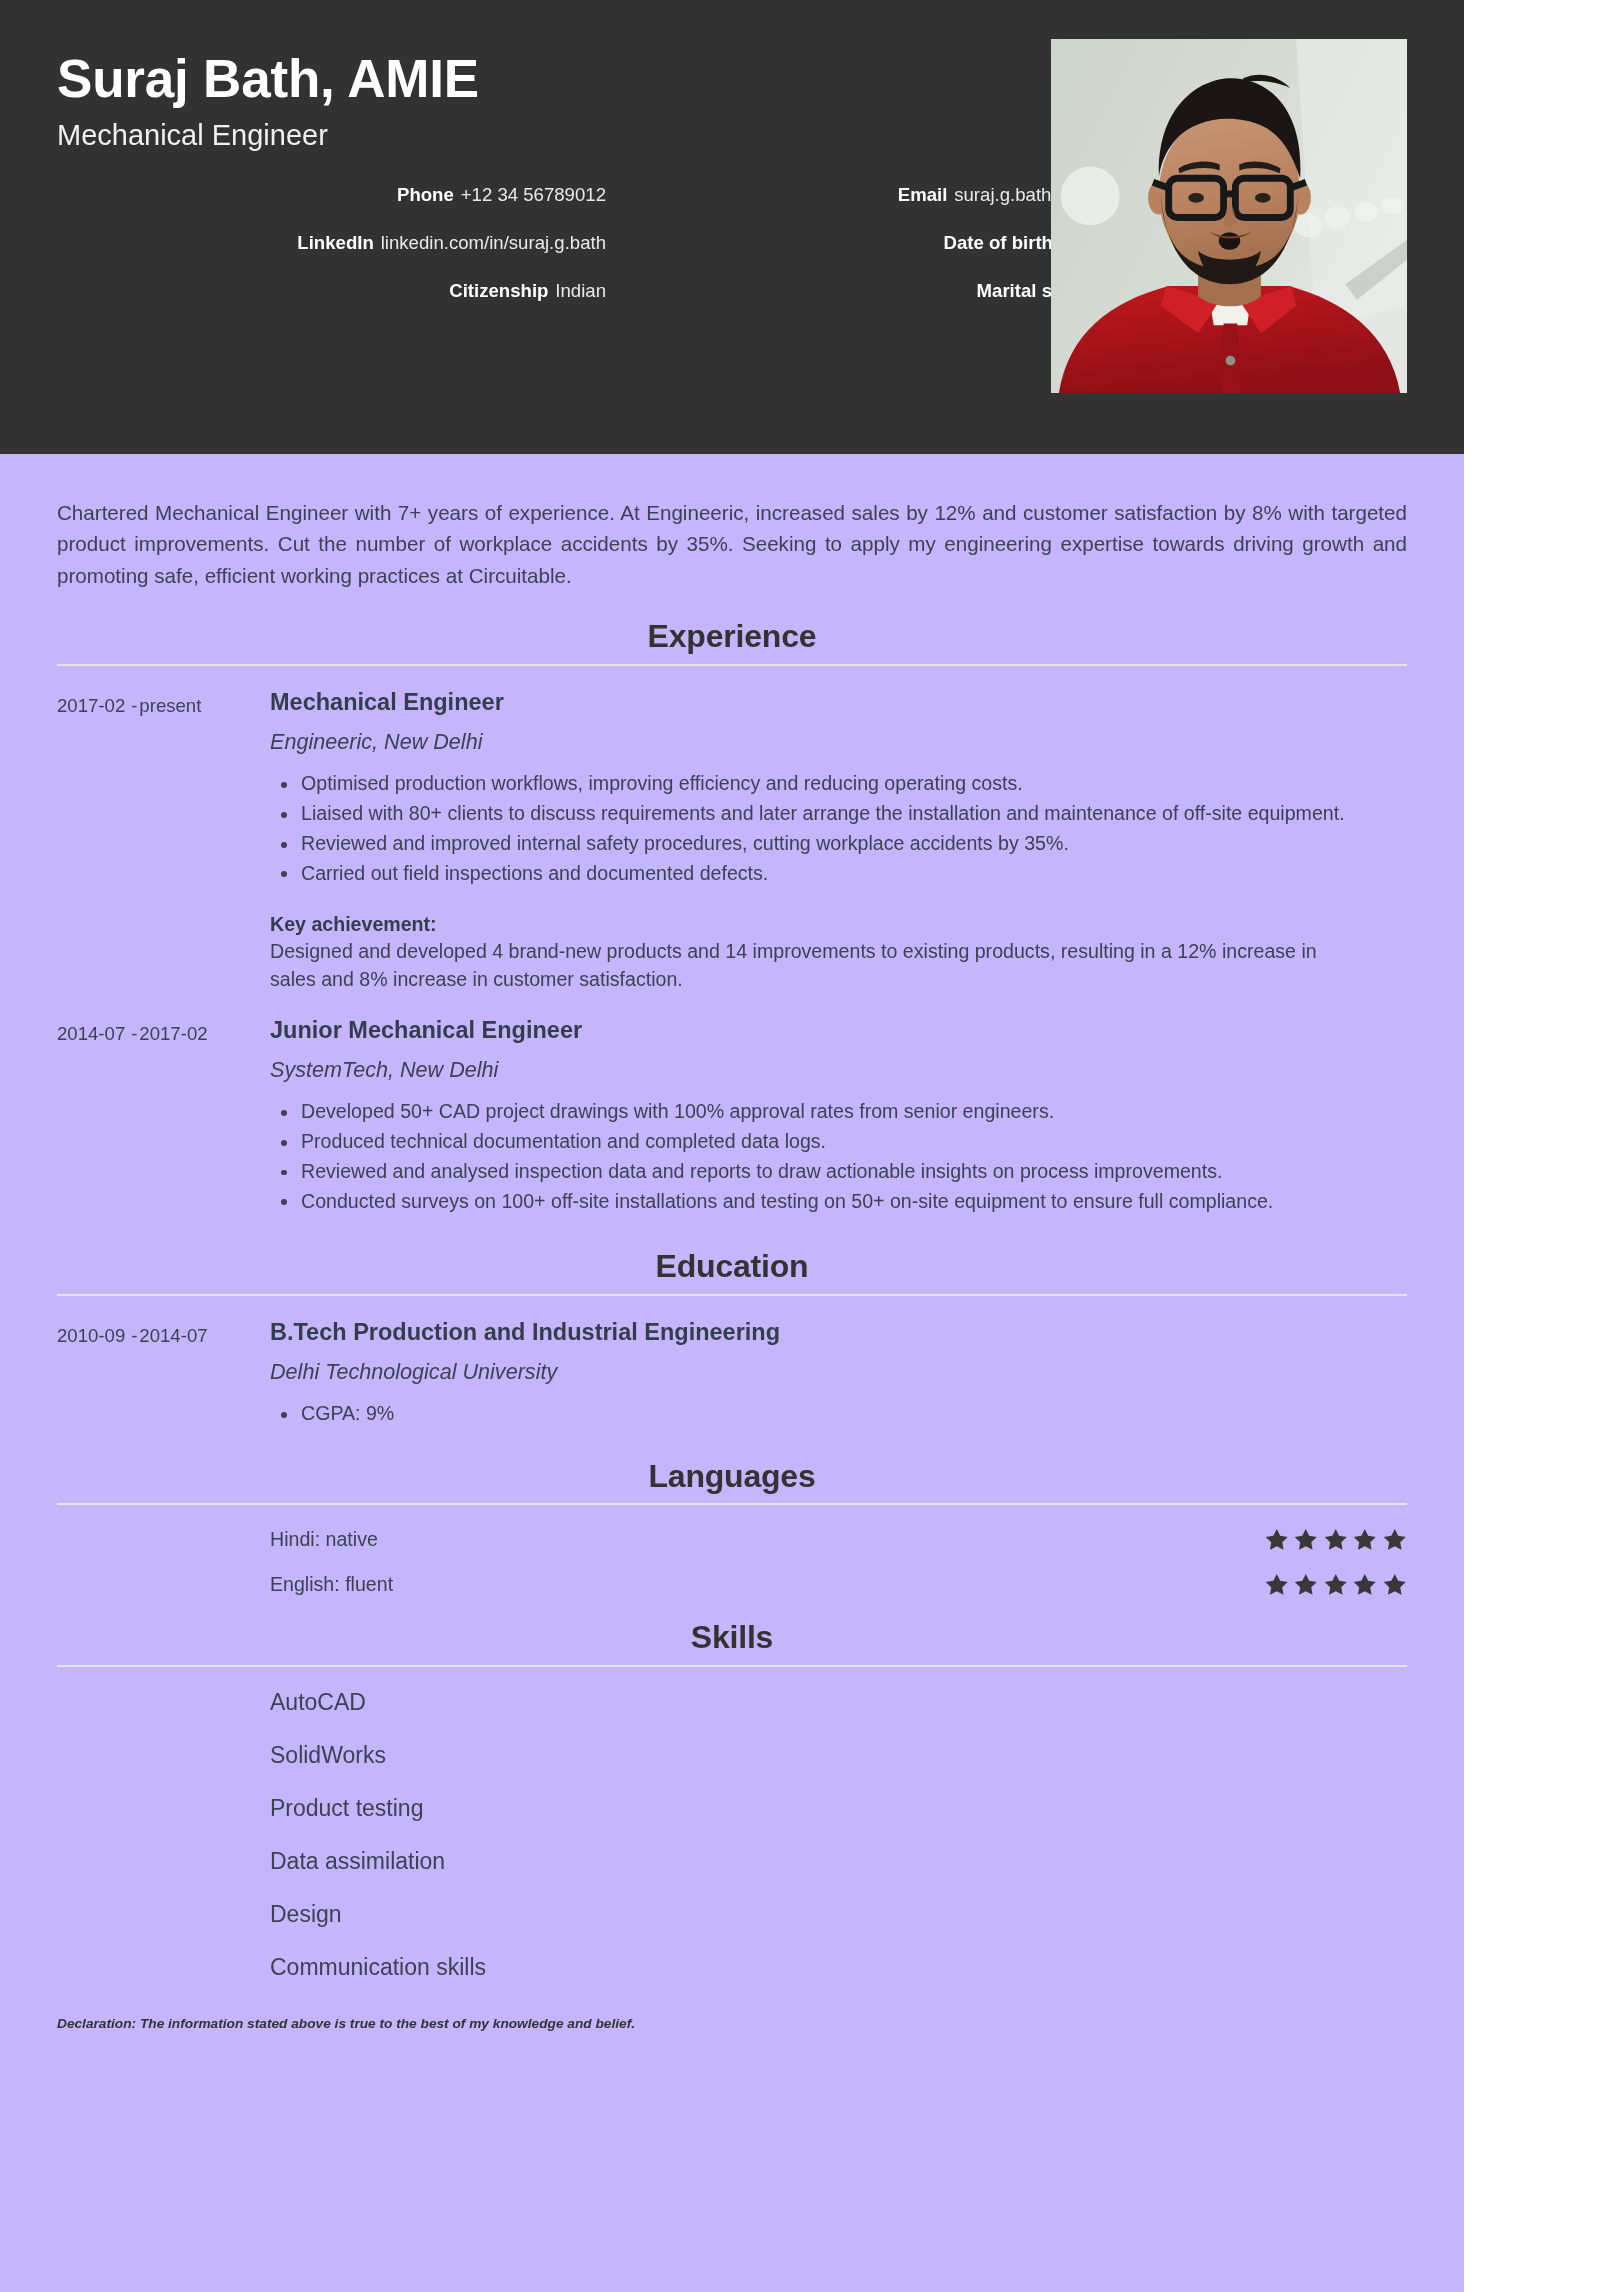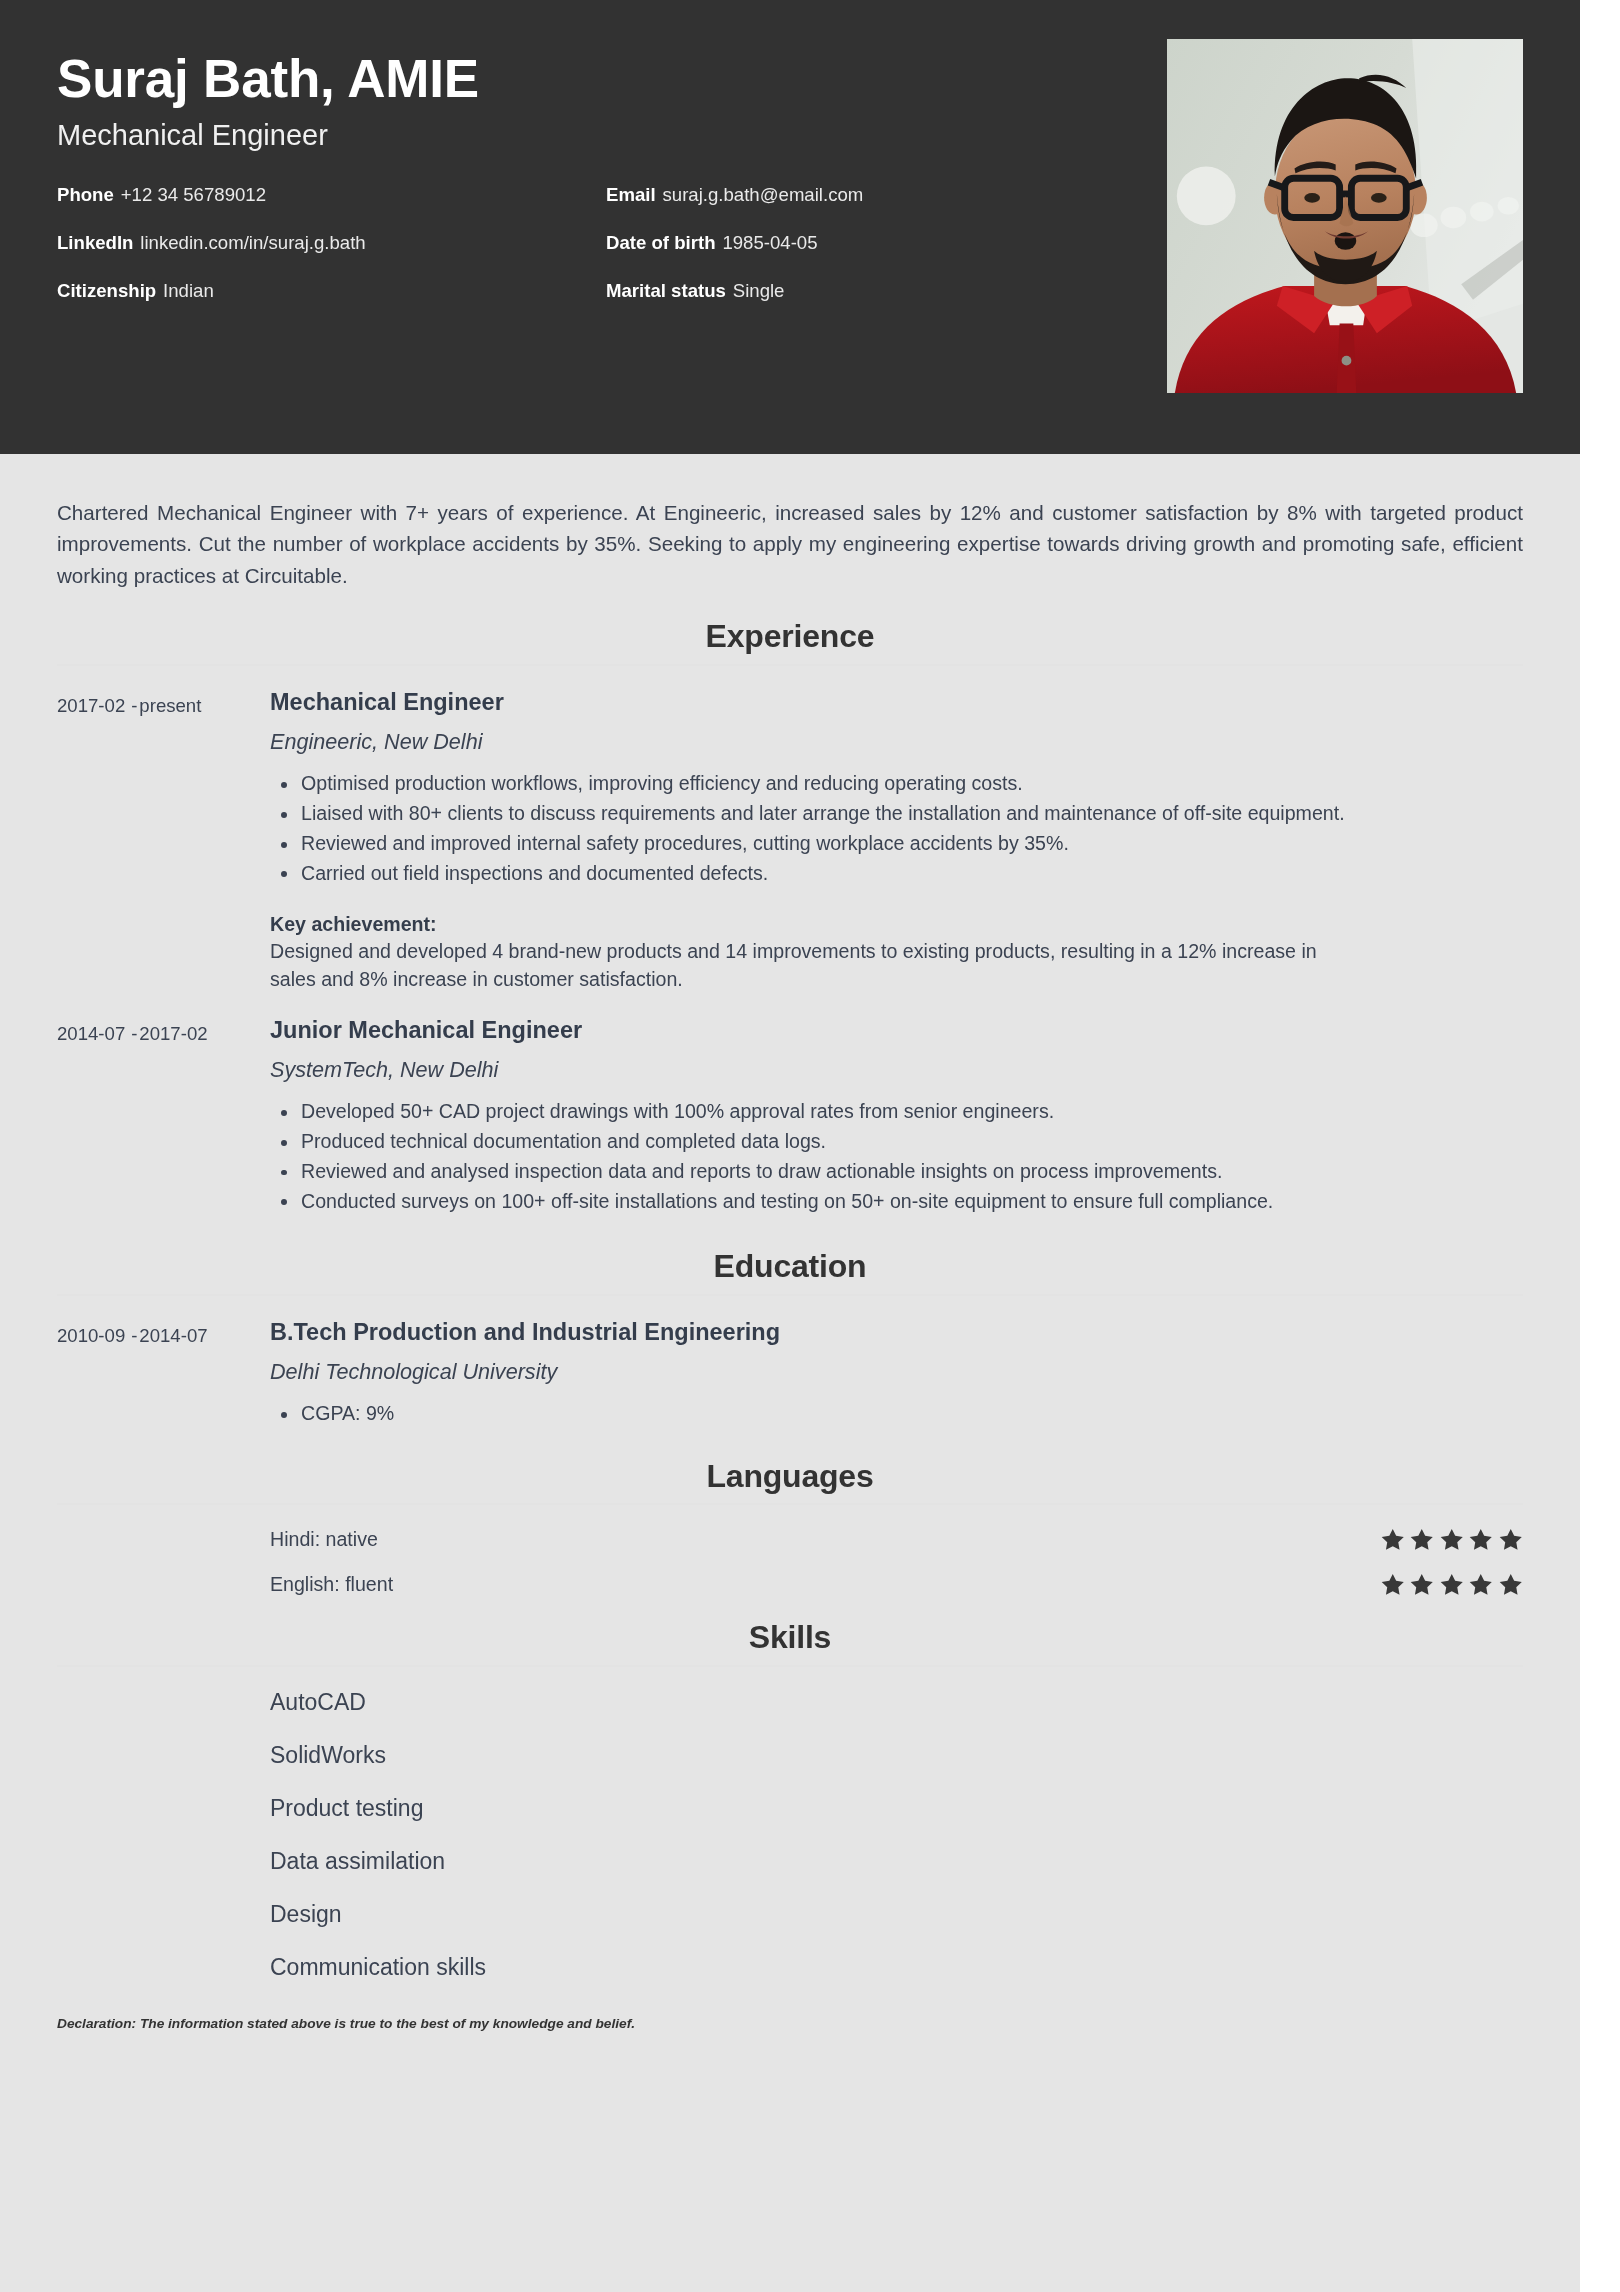--- a/index.html
+++ b/index.html
@@ -10,24 +10,24 @@
   }
   body {
     width: 1620px;
     height: 2293px;
     font-family: "Liberation Sans", "DejaVu Sans", sans-serif;
     color: #343d4c;
     -webkit-font-smoothing: antialiased;
   }
   .page {
     position: relative;
-    width: 1580px;
+    width: 1464px;
     height: 2293px;
     overflow: hidden;
-    background: #e5e5e5;
+    background: #c4b5fd;
   }
 
   
   .header {
     position: relative;
     height: 454px;
     background: #323232;
     box-sizing: border-box;
     padding: 0;
   }
@@ -52,20 +52,21 @@
     color: #f0f0f0;
     line-height: 1.1;
     margin: 0 0 33px 0;
   }
   .contact-grid {
     display: grid;
     grid-template-columns: 549px 549px;
     row-gap: 27.4px;
     column-gap: 0px;
     max-width: 1108px;
+    text-align: right;
   }
   .contact-item {
     font-size: 18.6px;
     color: #f2f2f2;
     white-space: nowrap;
     line-height: 1.1;
   }
   .contact-item .lbl {
     font-weight: bold;
     color: #ffffff;

